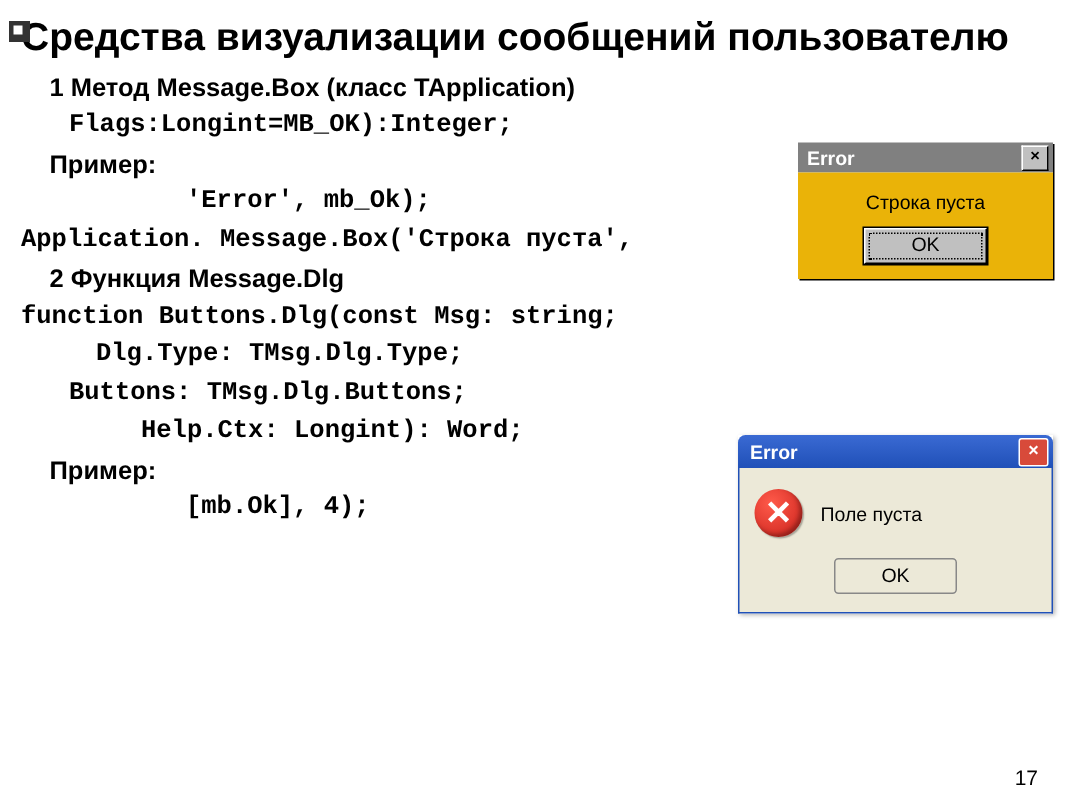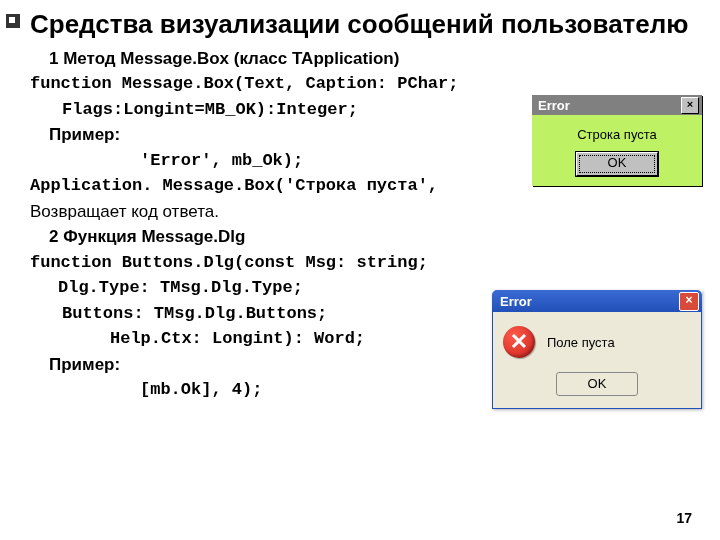--- a/index.html
+++ b/index.html
@@ -12,21 +12,21 @@
     background: #fff;
     color: #000;
     position: relative;
     overflow: hidden;
   }
   .slide {
     width: 720px;
     height: 540px;
     position: relative;
     box-sizing: border-box;
-    padding: 10px 30px 10px 30px;
+    padding: 10px 30px 10px 14px;
   }
   .bullet-marker {
     position: absolute;
     left: 6px;
     top: 14px;
     width: 14px;
     height: 14px;
     background: #333;
   }
   .bullet-marker::after {
@@ -51,21 +51,21 @@
   .bold { font-weight: bold; font-family: Arial, sans-serif; margin-left: 19px; }
   .mono { font-family: "Courier New", monospace; font-weight: bold; font-size: 17px; }
   .plain { font-family: Arial, sans-serif; }
   .indent1 { margin-left: 32px; }
   .indent2 { margin-left: 110px; }
   .pagenum {
     position: absolute;
     right: 28px;
     bottom: 14px;
     font-size: 14px;
-    font-weight: bold;
+    font-weight: normal;
   }
 
   
   .dlg-win {
     position: absolute;
     right: 18px;
     top: 95px;
     width: 170px;
     font-family: Tahoma, Arial, sans-serif;
     box-shadow: 1px 1px 0 #000;
@@ -90,21 +90,21 @@
     border-right: 1px solid #000;
     border-bottom: 1px solid #000;
     color: #000;
     font-size: 11px;
     line-height: 13px;
     text-align: center;
     font-family: Arial;
     font-weight: bold;
   }
   .dlg-win .body {
-    background: #bef264;
+    background: #eab308;
     padding: 12px 8px 10px 8px;
     text-align: center;
     font-size: 13px;
   }
   .dlg-win .msg { margin-bottom: 10px; }
   .dlg-win .okbtn {
     display: inline-block;
     width: 80px;
     height: 22px;
     line-height: 20px;
@@ -192,30 +192,28 @@
 </head>
 <body>
 
 <div class="slide">
   <span class="bullet-marker"></span>
 
   <h1>Средства визуализации сообщений пользователю</h1>
 
   <div class="content">
     <div class="bold">1 Метод Message.Box (класс TApplication)</div>
-    <div class="mono">function Message.Box(Text, Caption: PChar;</div>
     <div class="mono indent1">Flags:Longint=MB_OK):Integer;</div>
     <div class="bold">Пример:</div>
     <div class="mono indent2">'Error', mb_Ok);</div>
     <div class="mono">Application. Message.Box('Строка пуста',</div>
-    <div class="plain">Возвращает код ответа.</div>
 
     <div class="bold">2 Функция Message.Dlg</div>
     <div class="mono">function Buttons.Dlg(const Msg: string;</div>
-    <div class="mono" style="margin-left:28px">Dlg.Type: TMsg.Dlg.Type;</div>
+    <div class="mono" style="margin-left:50px">Dlg.Type: TMsg.Dlg.Type;</div>
     <div class="mono" style="margin-left:32px">Buttons: TMsg.Dlg.Buttons;</div>
     <div class="mono" style="margin-left:80px">Help.Ctx: Longint): Word;</div>
     <div class="bold">Пример:</div>
     <div class="mono indent2">[mb.Ok], 4);</div>
   </div>
 
   <div class="pagenum">17</div>
 
   <div class="dlg-win">
     <div class="titlebar">

